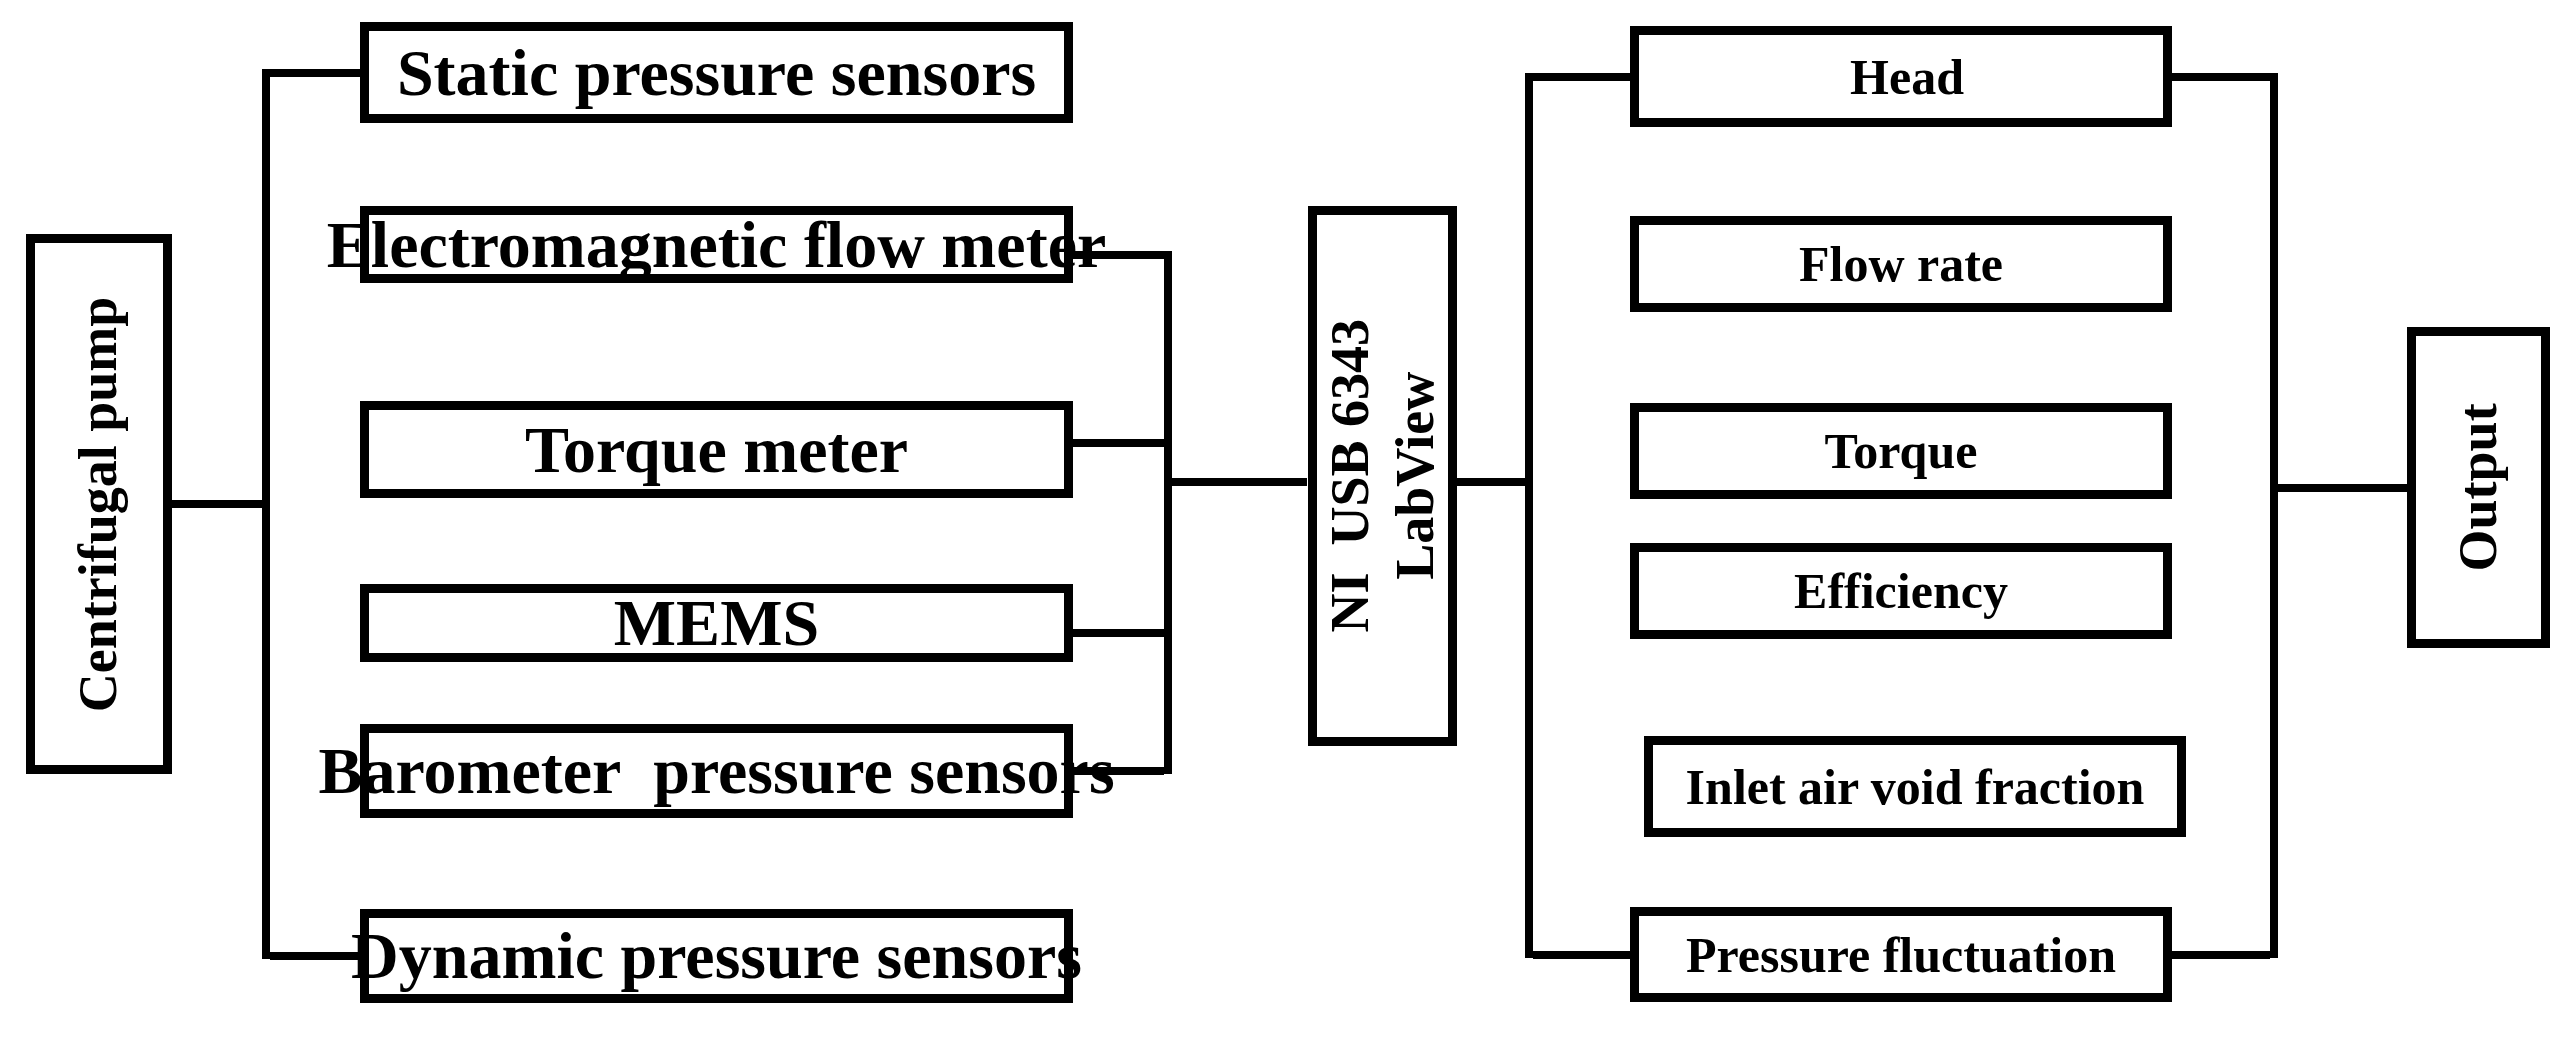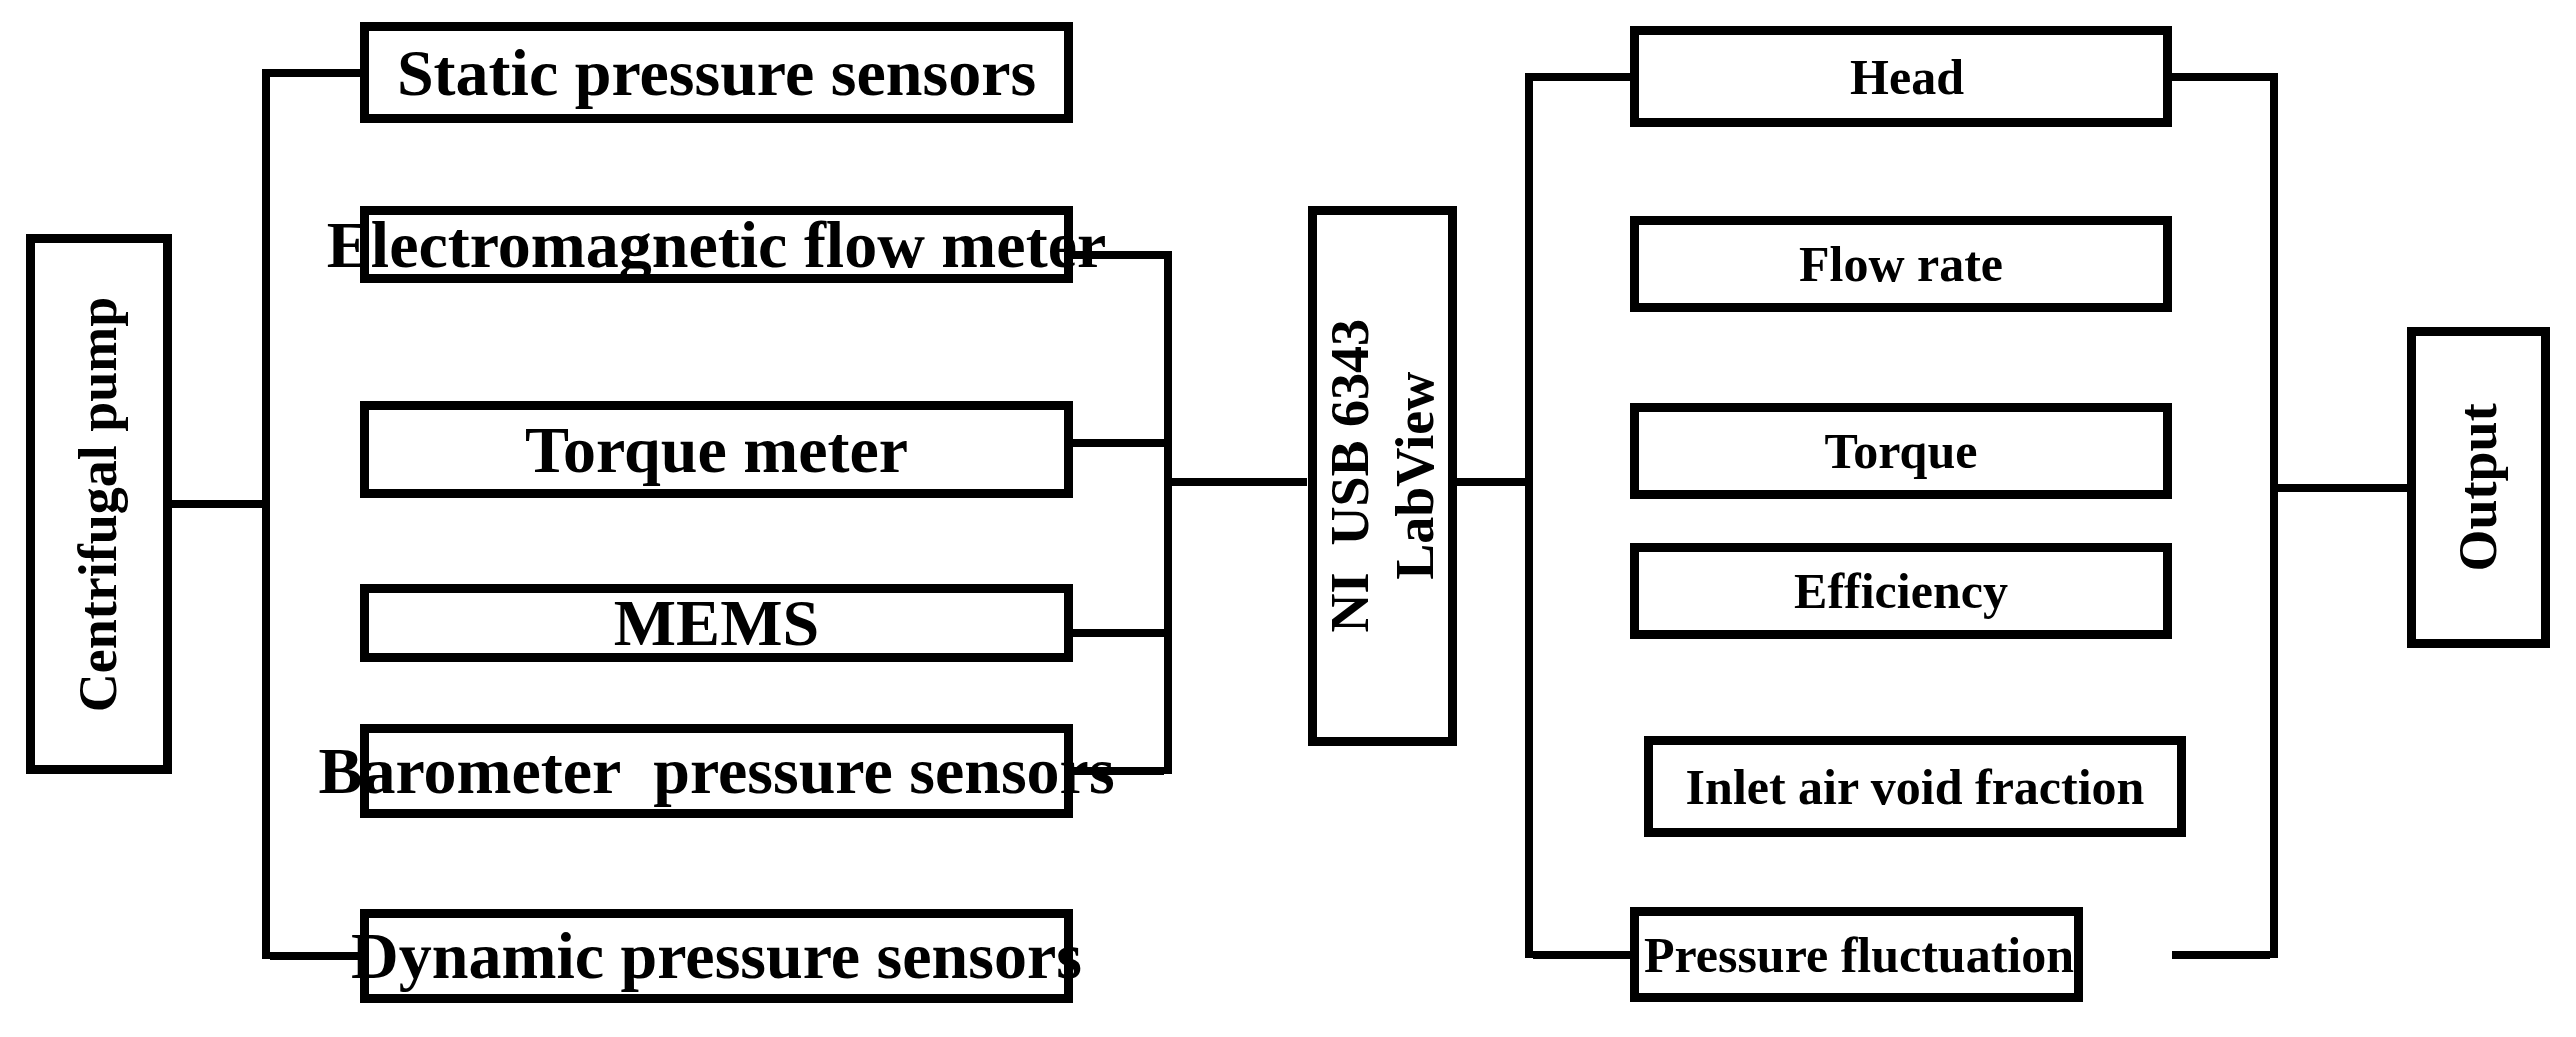--- a/index.html
+++ b/index.html
@@ -58,21 +58,21 @@
 
   
   #box-ni        { left: 1308px; top: 206px; width: 149px; height: 540px; }
 
   
   #box-head      { left: 1630px; top: 26px;  width: 542px; height: 101px; padding-left: 12px; }
   #box-flow      { left: 1630px; top: 216px; width: 542px; height: 96px; }
   #box-torque    { left: 1630px; top: 403px; width: 542px; height: 96px;  }
   #box-eff       { left: 1630px; top: 543px; width: 542px; height: 96px; }
   #box-inlet     { left: 1630px; top: 736px; width: 542px; height: 101px; margin-left: 14px; }
-  #box-pf        { left: 1630px; top: 907px; width: 453px; height: 95px; justify-content: flex-end; }
+  #box-pf        { left: 1630px; top: 907px; width: 542px; height: 95px; }
 
   
   #box-output    { left: 2407px; top: 327px; width: 143px; height: 321px; }
 
   
   #ln-pump       { left: 172px;  top: 500px;  width: 98px; height: 7.5px; }
   #ln-trunk1     { left: 262px;  top: 69px;   width: 7.5px;   height: 890px; }
   #ln-static     { left: 270px;  top: 69px;   width: 90px;  height: 7.5px; }
   #ln-dynamic    { left: 270px;  top: 952px; width: 90px;  height: 7.5px; }
   #ln-em         { left: 1072px; top: 251px;  width: 92px;  height: 7.5px; }

